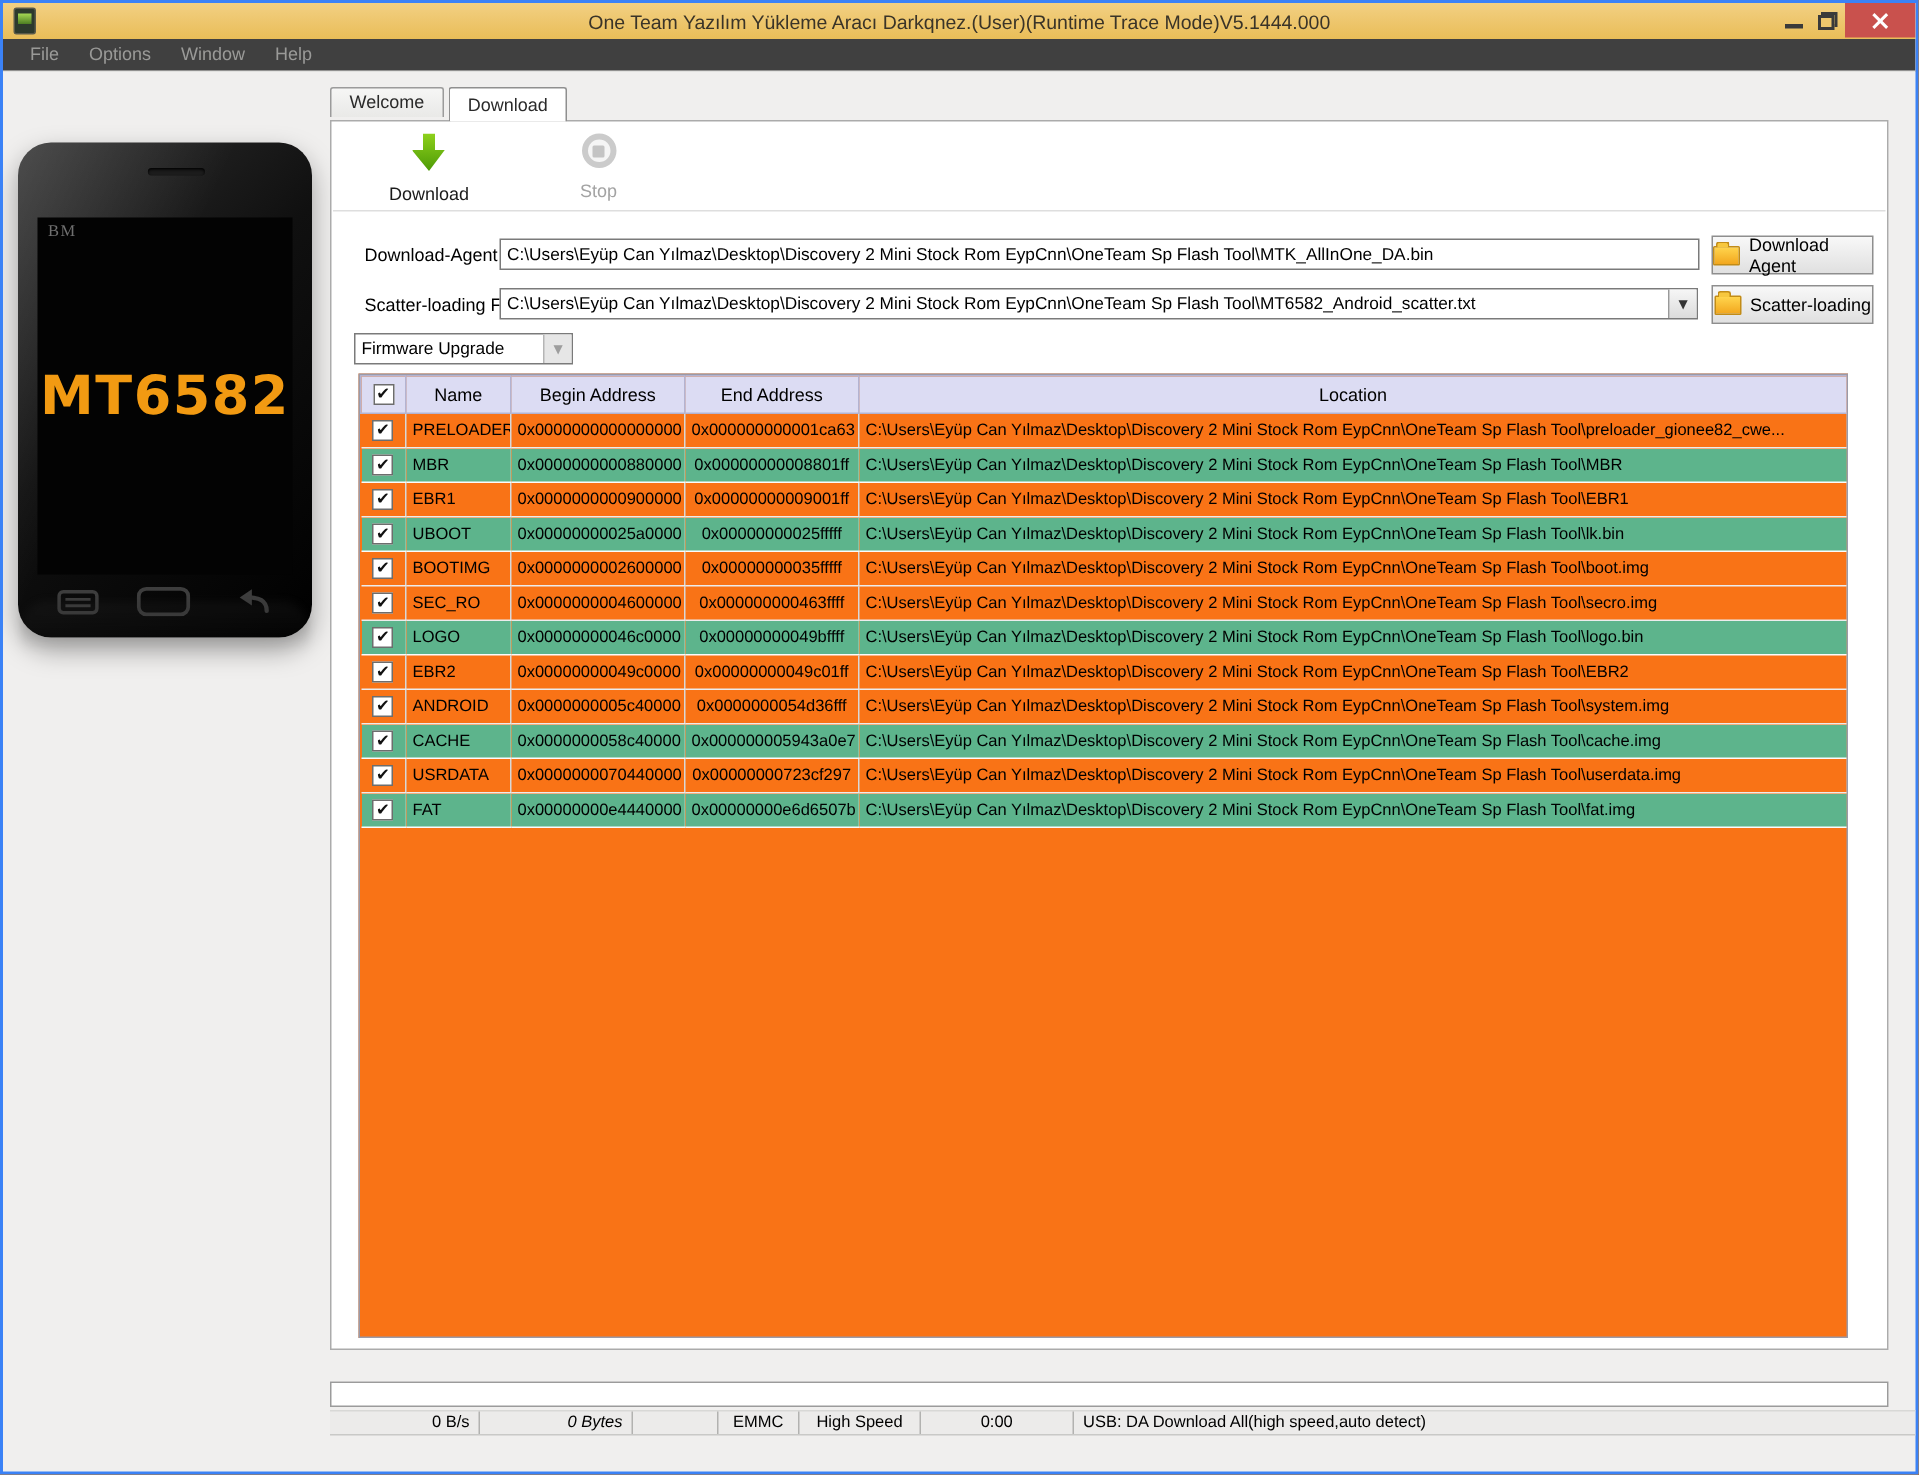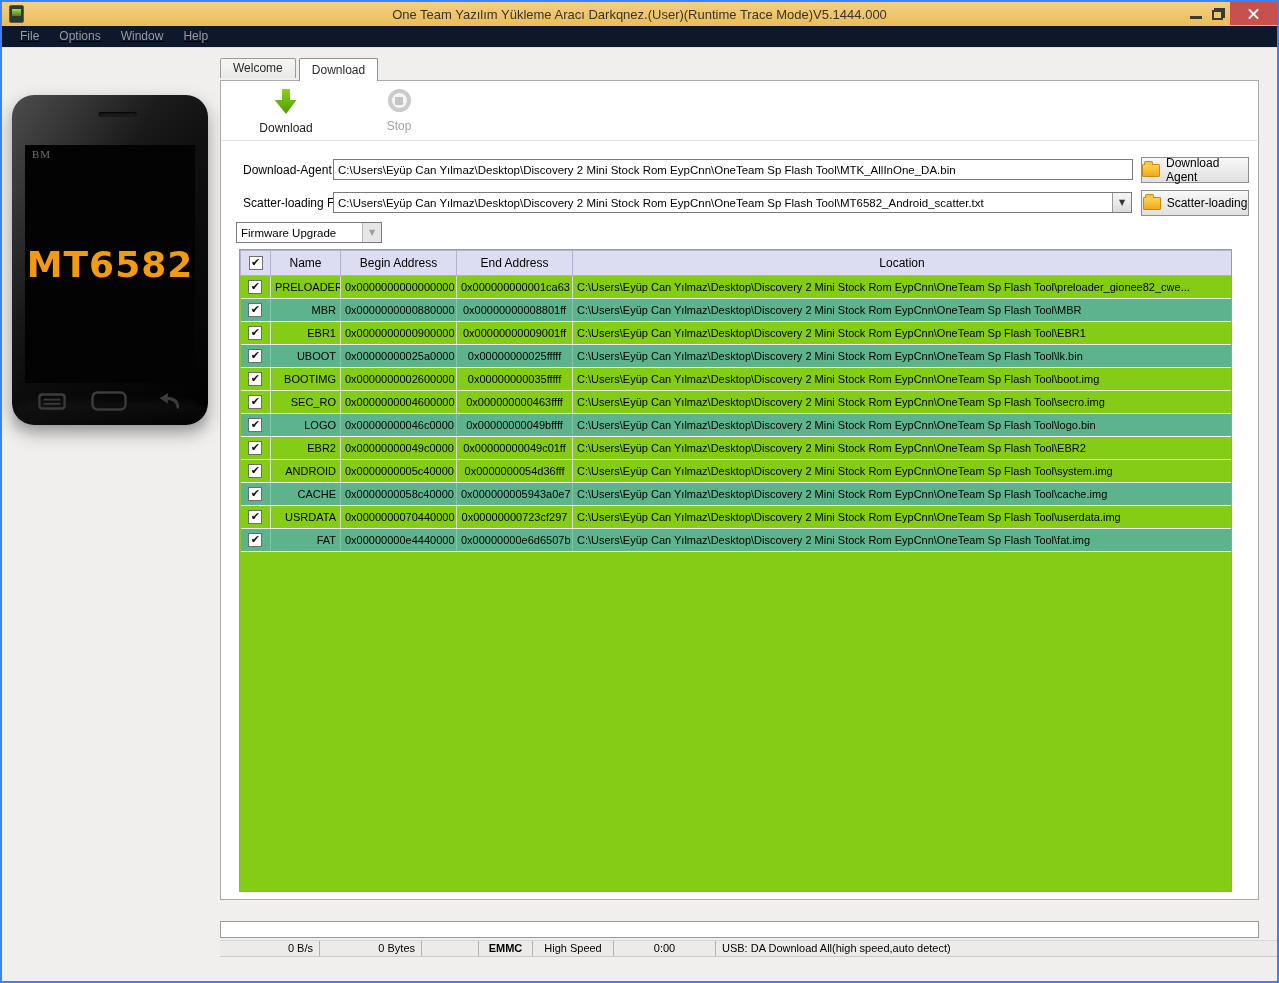--- a/index.html
+++ b/index.html
@@ -19,22 +19,22 @@
   .btn-min,.btn-restore{width:23px;}
   .min-glyph{width:12px;height:3px;background:#3a3a3a;margin-top:6px;}
   .restore-glyph{position:relative;width:13px;height:12px;display:inline-block;}
   .rg-back{position:absolute;top:0;right:0;width:7px;height:6px;border:2px solid #3a3a3a;}
   .rg-front{position:absolute;bottom:0;left:0;width:7px;height:6px;border:2px solid #3a3a3a;background:#eec76d;}
   .btn-close{width:47px;height:23px;background:#c9514d;}
   .x-glyph{position:relative;width:11px;height:11px;}
   .x-glyph::before,.x-glyph::after{content:"";position:absolute;left:-1px;top:4.5px;width:13px;height:2px;background:#fff;}
   .x-glyph::before{transform:rotate(45deg);} .x-glyph::after{transform:rotate(-45deg);}
   
-  .menubar{position:absolute;top:24px;left:0;right:0;height:21px;background:#0f172a;
-    border-bottom:1px solid #e2e2e0;display:flex;align-items:center;padding-left:8px;text-decoration:underline;}
+  .menubar{position:absolute;top:24px;left:0;right:0;height:21px;background:#404040;
+    border-bottom:1px solid #e2e2e0;display:flex;align-items:center;padding-left:8px;}
   .menu-item{font-size:12px;color:#9a9a98;padding:0 10px;line-height:21px;}
   
   .bodyarea{position:absolute;top:46px;left:0;right:0;bottom:0;}
   
   .phone{position:absolute;left:10px;top:20px;width:196px;height:330px;background:
     linear-gradient(135deg,#303030 0%,#101010 45%,#000 100%);border-radius:22px;
     box-shadow:0 8px 18px rgba(0,0,0,.35);overflow:hidden;margin-top:27px;}
   .phone::before{content:"";position:absolute;inset:0;
     background:linear-gradient(115deg,rgba(255,255,255,.14),rgba(255,255,255,0) 42%);}
   .speaker{position:absolute;top:17px;left:50%;transform:translateX(-30%);width:38px;height:5px;
@@ -80,42 +80,42 @@
   .combo-arrow.disabled{background:#e6e6e6;color:#9d9d9d;border-left-color:#b5b5b5;}
   .side-btn{position:absolute;box-sizing:border-box;width:108px;height:26px;
     background:linear-gradient(#f8f8f8,#e0e0e0);border:1px solid #8e8e8e;display:flex;
     align-items:center;justify-content:center;gap:6px;font-size:12px;color:#000;}
   .folder{width:16px;height:11px;background:linear-gradient(#ffd44d,#f2a71e);
     border:1px solid #c28c17;border-radius:1px;position:relative;flex:0 0 auto;}
   .folder::before{content:"";position:absolute;top:-4px;left:1px;width:7px;height:3px;
     background:#f7c73e;border:1px solid #c28c17;border-bottom:none;border-radius:2px 2px 0 0;}
   
   .table-box{position:absolute;left:18px;top:168px;width:993px;height:643px;box-sizing:border-box;
-    border:1px solid #9a9aa8;background:#84cc16;overflow:hidden;}
+    border:1px solid #9a9aa8;background:#f97316;overflow:hidden;}
   table.grid{border-collapse:collapse;table-layout:fixed;width:991px;font-size:11px;color:#000;}
   .grid th{background:#dcdcf3;border:1px solid #b3b3d1;height:22px;font-weight:normal;font-size:12px;}
   .grid td{height:22px;border-right:1px solid #d8d8d8;border-bottom:1px solid #ececec;
     padding:0 4px;white-space:nowrap;overflow:hidden;}
   .grid tr.hl td{background:#5db48c;border-right-color:#82c5a7;border-bottom-color:#fbfbfb;}
-  .c-name{text-align:right;padding-left:6px;}
+  .c-name{text-align:left;padding-left:6px;}
   .c-addr{text-align:center;}
   .c-loc{text-align:left;}
   .c-check{text-align:center;padding:0;}
   .cb{display:inline-block;box-sizing:border-box;width:14px;height:14px;background:#fff;
     border:1px solid #6d6d6d;vertical-align:middle;line-height:12px;text-align:center;
     font-family:"DejaVu Sans",sans-serif;font-size:11px;color:#111;}
   .cb.checked::after{content:"✔";}
   
   .progress{position:absolute;left:218px;top:873px;width:1039px;height:17px;box-sizing:border-box;
     background:#fff;border:1px solid #9b9b9b;}
   .statusbar{position:absolute;left:218px;top:892px;right:0;height:17px;box-sizing:border-box;
     background:#ecebea;border-top:1px solid #d8d8d6;border-bottom:1px solid #c9c9c7;
     display:flex;font-size:11px;color:#000;line-height:15px;}
   .st{box-sizing:border-box;border-right:1px solid #b2b2b0;padding:0 6px;white-space:nowrap;overflow:hidden;}
-  .st-right{text-align:right;} .st-center{text-align:center;} .st-bold{font-weight:bold;}
+  .st-right{text-align:right;} .st-center{text-align:center;} .st-bold{font-weight:normal;}
 </style>
 </head>
 <body>
 
 <div class="window">
 
   <div class="titlebar">
     <div class="app-icon"></div>
     <div class="win-title">One Team Yazılım Yükleme Aracı Darkqnez.(User)(Runtime Trace Mode)V5.1444.000</div>
     <div class="win-controls">
@@ -331,21 +331,21 @@
   </tr>
 </tbody>
         </table>
       </div>
     </div>
 
     <div class="progress"></div>
 
     <div class="statusbar">
       <div class="st st-right" style="width:100px;">0 B/s</div>
-      <div class="st st-right" style="width:102px;">0 Bytes</div>
+      <div class="st st-right" style="width:102px;font-style:italic;">0 Bytes</div>
       <div class="st" style="width:57px;"></div>
       <div class="st st-center st-bold" style="width:54px;">EMMC</div>
       <div class="st st-center" style="width:81px;">High Speed</div>
       <div class="st st-center" style="width:102px;">0:00</div>
       <div class="st" style="flex:1;border-right:none;">USB: DA Download All(high speed,auto detect)</div>
     </div>
 
   </div>
 </div>
 

